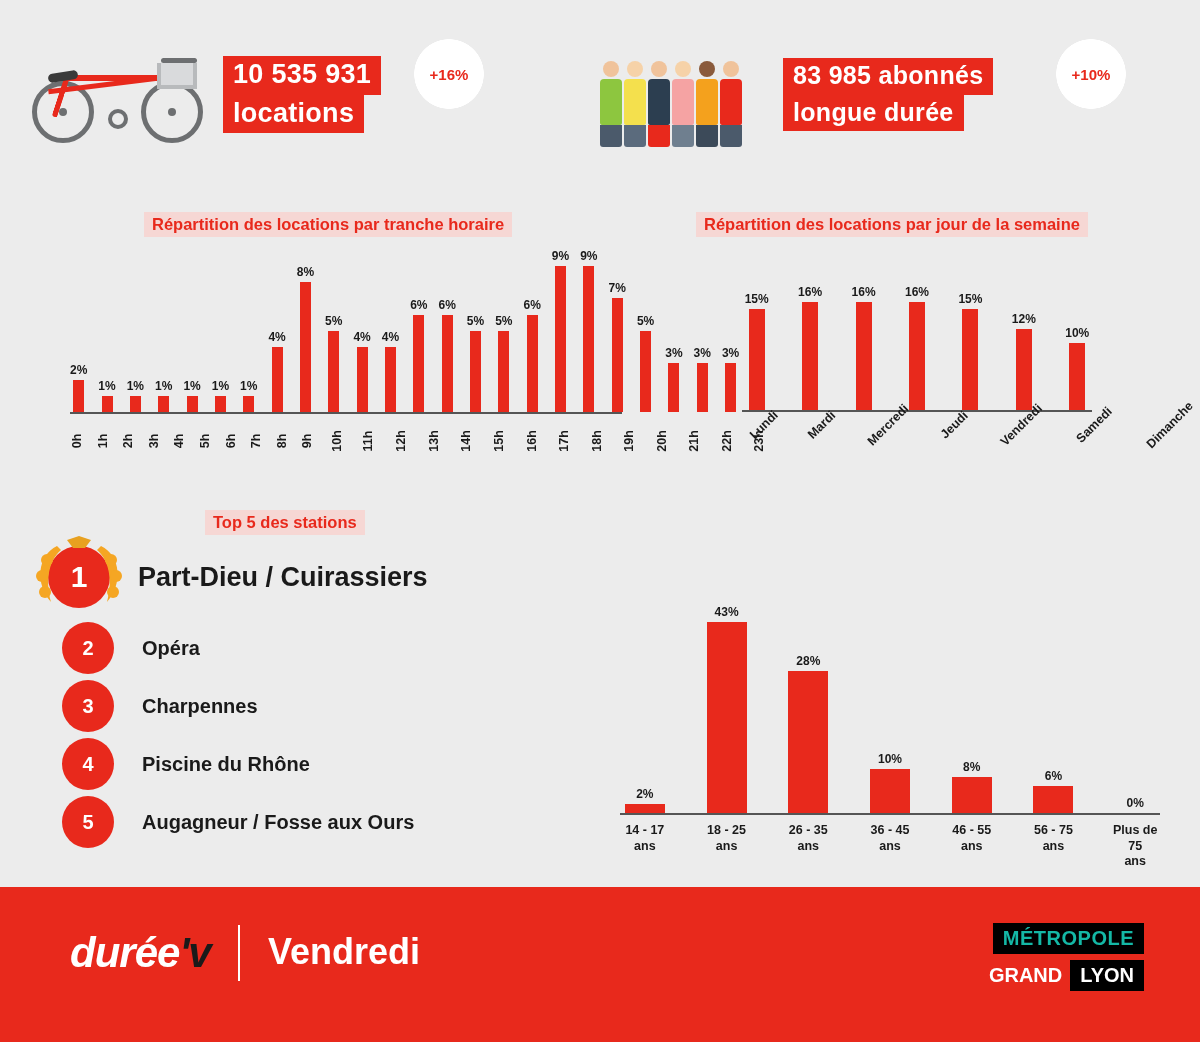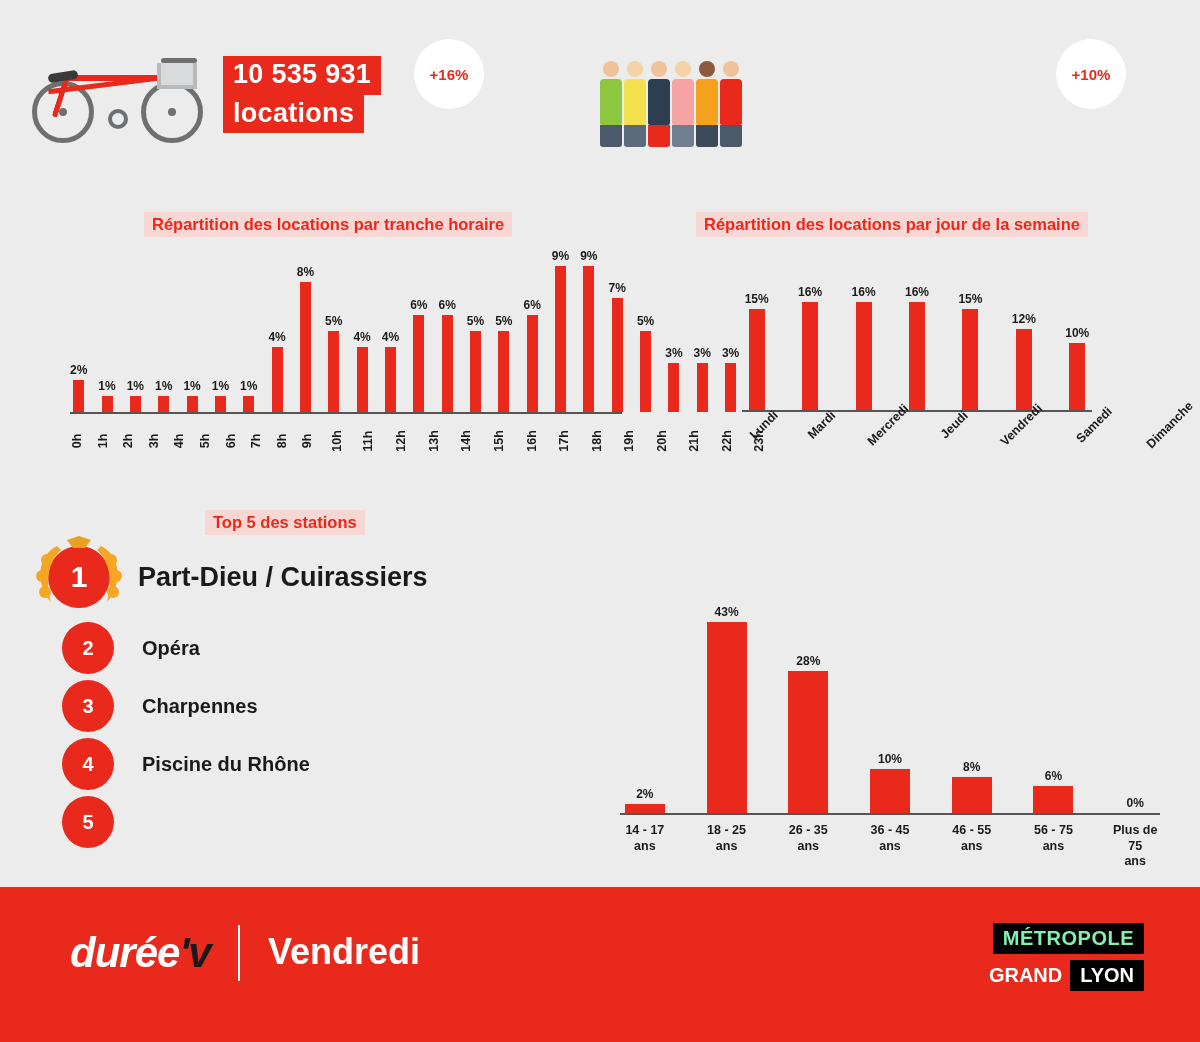--- a/index.html
+++ b/index.html
@@ -124,21 +124,21 @@
                        font-size: 25px; padding: 4px 10px 6px; display: inline-block; }
 
   
   .footer { position: absolute; left: 0; bottom: 0; width: 1200px; height: 155px; background: #e8291c; }
   .velov { position: absolute; left: 70px; top: 42px; color: #fff; font-weight: bold;
            font-size: 42px; font-style: italic; letter-spacing: -1px; }
   .velov .v2 { color: #1a1a1a; }
   .divider { position: absolute; left: 238px; top: 38px; width: 2px; height: 56px; background: #fff; }
   .jcd { position: absolute; left: 268px; top: 44px; color: #fff; font-size: 36px; font-weight: bold; }
   .metro { position: absolute; right: 56px; top: 36px; text-align: right; }
-  .metro .l1 { background: #000; color: #86efac; font-weight: bold; font-size: 20px;
+  .metro .l1 { background: #000; color: #14b8a6; font-weight: bold; font-size: 20px;
                padding: 4px 10px; display: inline-block; letter-spacing: .5px; }
   .metro .l2 { margin-top: 6px; display: flex; align-items: center; justify-content: flex-end; gap: 8px; }
   .metro .grand { color: #fff; font-weight: bold; font-size: 20px; }
   .metro .lyon { background: #000; color: #fff; font-weight: bold; font-size: 20px; padding: 4px 10px; }
 </style>
 </head>
 <body>
 
 <div class="page">
 
@@ -185,20 +185,24 @@
       <div class="person" style="left:96px;">
         <div class="p-head" style="background:#8a5a3b;"></div>
         <div class="p-body" style="background:#f4a11d;"></div>
           <div class="p-legs" style="background:#3c4a59;"></div>
       </div>
       <div class="person" style="left:120px;">
         <div class="p-head" style="background:#f0c39b;"></div>
         <div class="p-body" style="background:#e8291c;"></div>
           <div class="p-legs" style="background:#4b5a6b;"></div>
       </div>
+    </div>
+    <div class="kpi-text">
+      <span class="redbox small">83 985 abonnés</span>
+      <span class="redbox small">longue durée</span>
     </div>
   </div>
   <div class="badge badge-2">+10%</div>
 
   <div class="sec-title" style="left:696px; top:212px;">Répartition des locations par jour de la semaine</div>
   <div class="sec-title" style="left:144px; top:212px;">Répartition des locations par tranche horaire</div>
   <div class="sec-title" style="left:205px; top:510px;">Top 5 des stations</div>
 
   <div class="chart" id="chart-hourly">
     <div class="bars" style="height: 168px; gap: 11px;">
@@ -454,20 +458,21 @@
     <div class="medal">
         <span>4</span>
       </div>
     <span class="station-name">Piscine du Rhône</span>
   </div>
 
   <div class="station-row" style="left:62px; top:796px;">
     <div class="medal">
         <span>5</span>
       </div>
+    <span class="station-name">Augagneur / Fosse aux Ours</span>
   </div>
 
 
   <div class="footer">
     <div class="velov"><span>durée</span><span class="v2">'v</span></div>
     <div class="divider"></div>
     <div class="jcd">Vendredi</div>
     <div class="metro">
       <div class="l1">MÉTROPOLE</div>
       <div class="l2">

